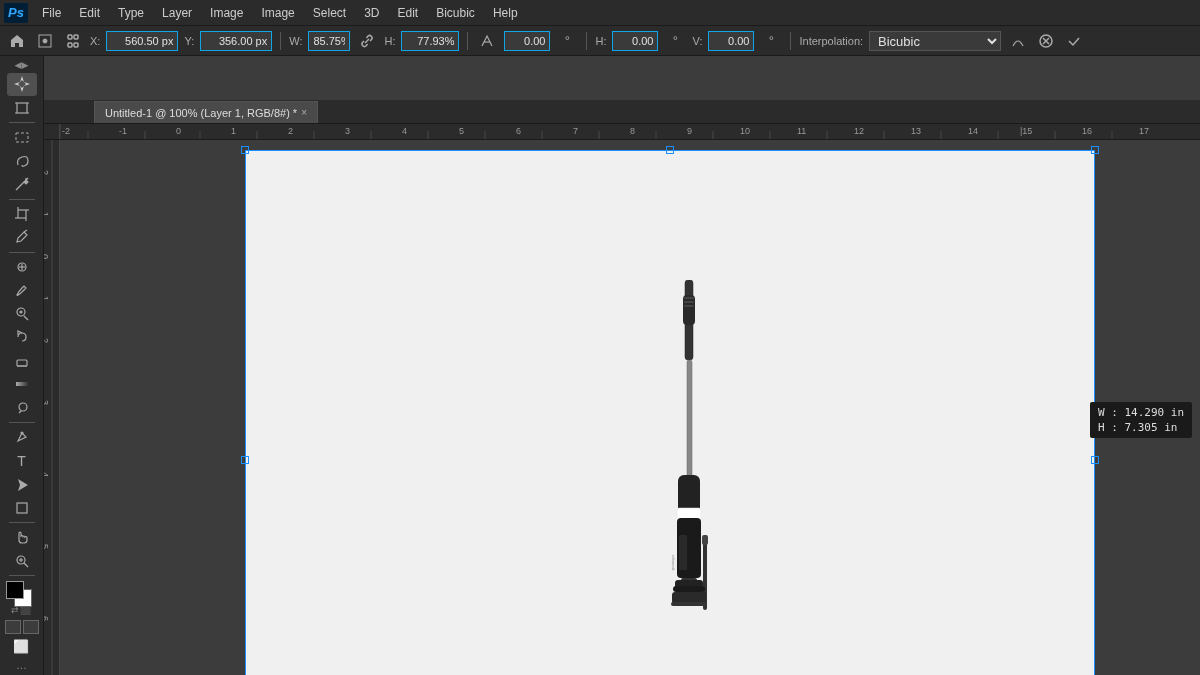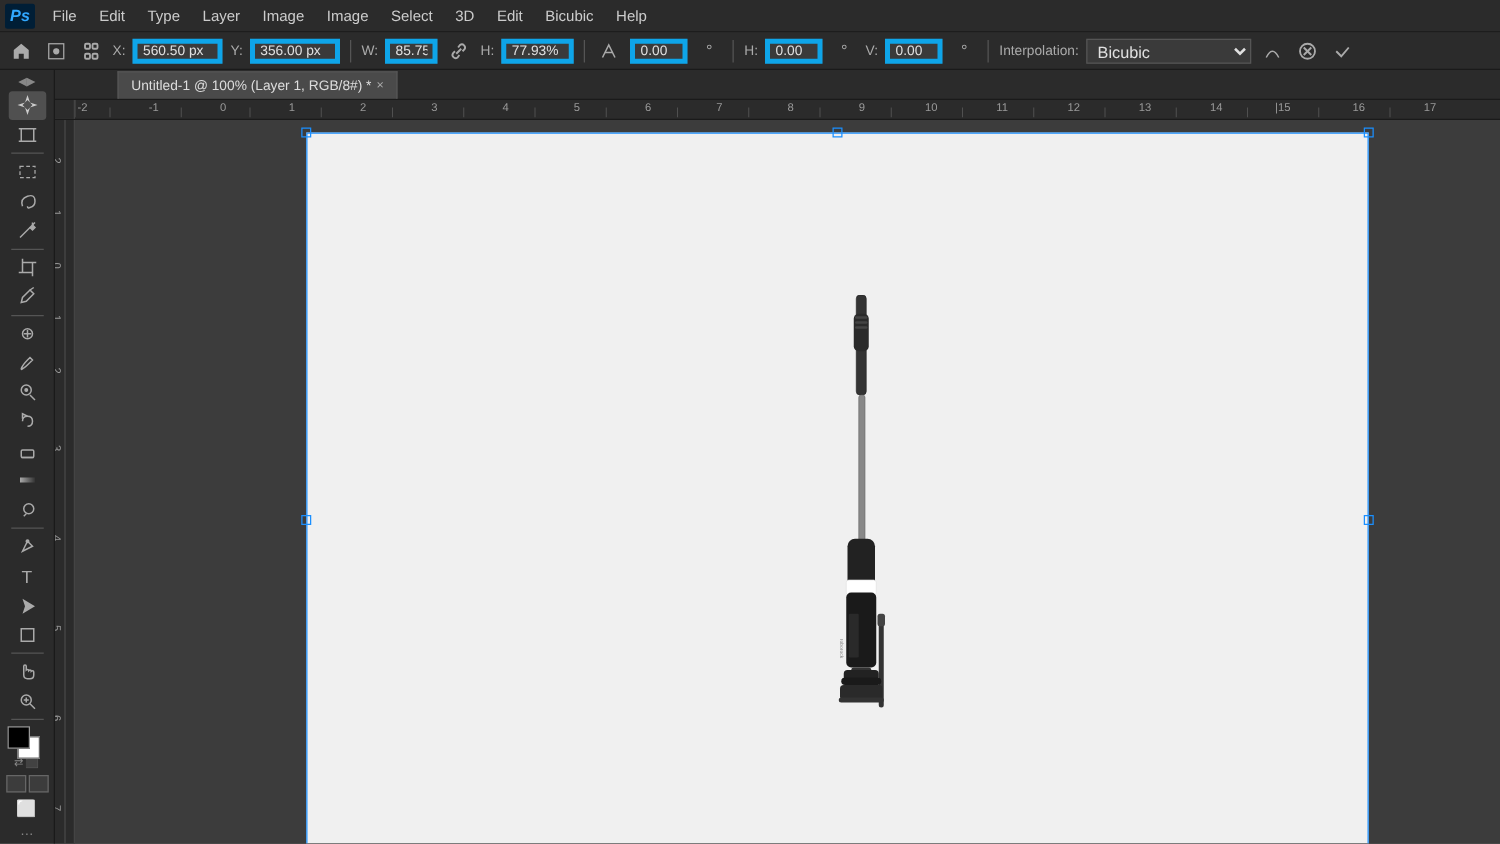--- a/index.html
+++ b/index.html
@@ -20,22 +20,23 @@
     
     #optionsbar {
       display: flex; align-items: center; height: 30px;
       background: #2b2b2b; border-bottom: 1px solid #1a1a1a;
       padding: 0 6px; gap: 6px;
     }
     .opt-icon { width: 22px; height: 22px; display: flex; align-items: center; justify-content: center; cursor: pointer; color: #aaa; font-size: 14px; }
     .opt-sep { width: 1px; height: 18px; background: #555; margin: 0 2px; }
     .opt-label { font-size: 11px; color: #aaa; }
     .opt-value {
-      background: #3a3a3a; border: 4px solid #0ea5e9; color: #e0e0e0;
+      background: #3a3a3a; border: 1px solid #0ea5e9; color: #e0e0e0;
       padding: 1px 4px; width: 72px; height: 20px; font-size: 11px;
+      text-align: right;
     }
     .opt-interpolation {
       background: #3a3a3a; border: 1px solid #555; color: #e0e0e0;
       padding: 1px 4px; height: 20px; font-size: 13px;
     }
     .opt-check-icon { font-size: 16px; color: #aaa; cursor: pointer; }
     .opt-cancel-icon { font-size: 16px; color: #aaa; cursor: pointer; }
 
     
     #main {
@@ -58,21 +59,21 @@
     .color-wrap { position: relative; width: 36px; height: 36px; }
 
     
     #canvas-area {
       flex: 1; display: flex; flex-direction: column; overflow: hidden; background: #3c3c3c;
     }
 
     
     #tabbar {
       height: 24px; background: #2b2b2b; display: flex; align-items: flex-end;
-      border-bottom: 1px solid #1a1a1a; padding-left: 50px;
+      border-bottom: 1px solid #1a1a1a; padding-left: 50px; margin-top: 44px;
     }
     .tab {
       height: 22px; padding: 0 10px; background: #4a4a4a; border: 1px solid #555;
       border-bottom: none; display: flex; align-items: center; font-size: 11px; color: #ddd;
       cursor: pointer; gap: 4px;
     }
     .tab-close { font-size: 10px; color: #aaa; cursor: pointer; }
 
     
     #ruler-and-content { flex: 1; display: flex; flex-direction: column; overflow: hidden; }
@@ -542,18 +543,22 @@
 
                 <rect x="25" y="300" width="28" height="8" rx="3" fill="#222"></rect>
                 <rect x="23" y="306" width="32" height="6" rx="3" fill="#1a1a1a"></rect>
 
                 <rect x="22" y="312" width="34" height="12" rx="3" fill="#2a2a2a"></rect>
                 <rect x="21" y="322" width="36" height="4" rx="2" fill="#333"></rect>
               </svg>
             </div>
           </div>
 
+          <div id="size-tooltip">
+            <div style="font-size:11px;color:#ddd;font-family:monospace;">W : 14.290 in</div>
+            <div style="font-size:11px;color:#ddd;font-family:monospace;margin-top:2px;">H :   7.305 in</div>
+          </div>
 
         </div>
       </div>
     </div>
   </div>
 </div>
 
 </body></html>

